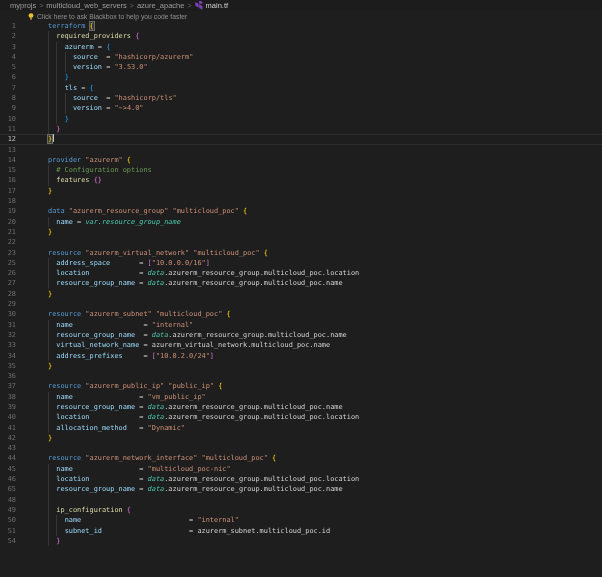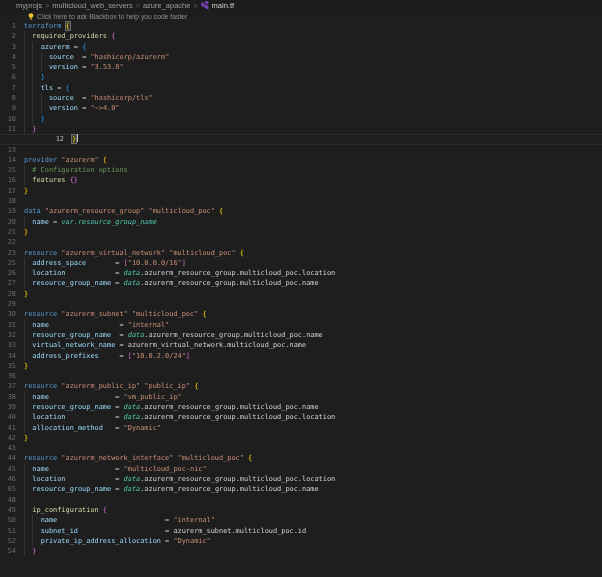--- a/index.html
+++ b/index.html
@@ -5,21 +5,21 @@
   * { margin:0; padding:0; box-sizing:border-box; }
   html,body { width:602px; height:577px; overflow:hidden; }
   body {
     background:#1e1e1e;
     font-family:"Liberation Sans", sans-serif;
     -webkit-font-smoothing:antialiased;
   }
   
   .breadcrumb-bar {
     height:11px; display:flex; align-items:center;
-    padding-left:16px; background:#1c1c1c;
+    padding-left:10px; background:#1c1c1c;
     font-size:7.5px; color:#9d9d9d; white-space:nowrap;
   }
   .crumb { color:#9d9d9d; cursor:pointer; }
   .crumb.file { color:#cfcfcf; }
   .sep { color:#666; margin:0 3px; font-size:7px; }
   .tf-icon { display:inline-block; width:9px; height:9px; margin-right:2px; vertical-align:-1px; }
   
   .codelens {
     height:10px; display:flex; align-items:center;
     padding-left:28px; font-size:6.8px; color:#8f8f8f; white-space:nowrap;
@@ -30,22 +30,22 @@
     font-family:"DejaVu Sans Mono", monospace;
     font-size:6.9px; line-height:10.3px;
     color:#d4d4d4; cursor:text;
   }
   .line { display:flex; height:10.3px; white-space:pre; }
   .line.active { box-shadow: inset 0 1px 0 #2d2d2d, inset 0 -1px 0 #2d2d2d; }
   .ln {
     flex:0 0 16px; text-align:right; color:#6e6e6e;
     font-size:6.9px; user-select:none; cursor:pointer;
   }
-  .line.active .ln { color:#c0c0c0;margin-left:48px; }
-  .code { margin-left:8px; }
+  .line.active .ln { color:#c0c0c0; }
+  .code { margin-left:32px; }
   .guide { display:inline-block; white-space:pre;
     background:linear-gradient(to right, #343434 1px, transparent 1px); }
   
   .t-kw   { color:var(--kw); }
   .t-fn   { color:var(--fn); }
   .t-prop { color:var(--prop); }
   .t-str  { color:var(--str); }
   .t-cmt  { color:var(--cmt); }
   .t-ref  { color:var(--ref);font-style:italic; }
   .t-pln  { color:var(--pln); }
@@ -127,15 +127,14 @@
     <div class="line"><span class="ln">42</span><span class="code"><span class="t-b1">}</span></span></div>
     <div class="line"><span class="ln">43</span><span class="code"></span></div>
     <div class="line"><span class="ln">44</span><span class="code"><span class="t-kw">resource</span><span class="t-pln"> </span><span class="t-str">"azurerm_network_interface"</span><span class="t-pln"> </span><span class="t-str">"multicloud_poc"</span><span class="t-pln"> </span><span class="t-b1">{</span></span></div>
     <div class="line"><span class="ln">45</span><span class="code"><span class="guide">  </span><span class="t-prop">name</span><span class="t-pln">                = </span><span class="t-str">"multicloud_poc-nic"</span></span></div>
     <div class="line"><span class="ln">46</span><span class="code"><span class="guide">  </span><span class="t-prop">location</span><span class="t-pln">            = </span><span class="t-ref">data</span><span class="t-pln">.azurerm_resource_group.multicloud_poc.location</span></span></div>
     <div class="line"><span class="ln">65</span><span class="code"><span class="guide">  </span><span class="t-prop">resource_group_name</span><span class="t-pln"> = </span><span class="t-ref">data</span><span class="t-pln">.azurerm_resource_group.multicloud_poc.name</span></span></div>
     <div class="line"><span class="ln">48</span><span class="code"><span class="guide">  </span></span></div>
     <div class="line"><span class="ln">49</span><span class="code"><span class="guide">  </span><span class="t-fn">ip_configuration</span><span class="t-pln"> </span><span class="t-b2">{</span></span></div>
     <div class="line"><span class="ln">50</span><span class="code"><span class="guide">  </span><span class="guide">  </span><span class="t-prop">name</span><span class="t-pln">                          = </span><span class="t-str">"internal"</span></span></div>
     <div class="line"><span class="ln">51</span><span class="code"><span class="guide">  </span><span class="guide">  </span><span class="t-prop">subnet_id</span><span class="t-pln">                     = azurerm_subnet.multicloud_poc.id</span></span></div>
-    <div class="line"><span class="ln">52</span><span class="code"><span class="guide">  </span><span class="guide">  </span><span class="t-prop">private_ip_address_allocation</span><span class="t-pln"> = </span><span class="t-str">"Dynamic"</span></span></div>
     <div class="line"><span class="ln">54</span><span class="code"><span class="guide">  </span><span class="t-b2">}</span></span></div>
   </div>
 
 </body></html>

